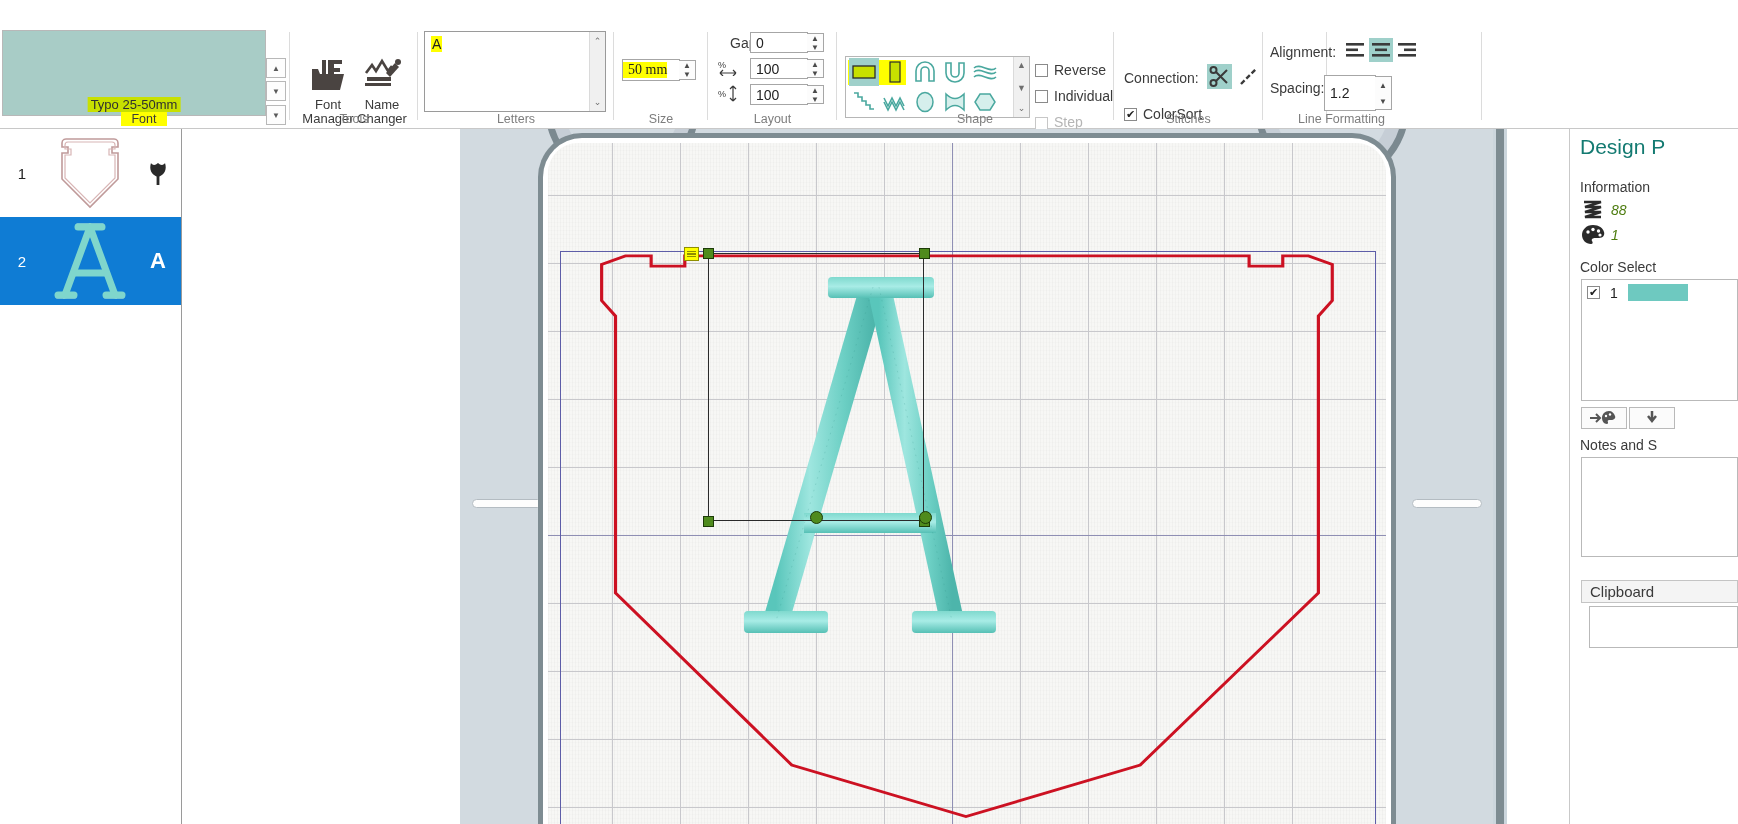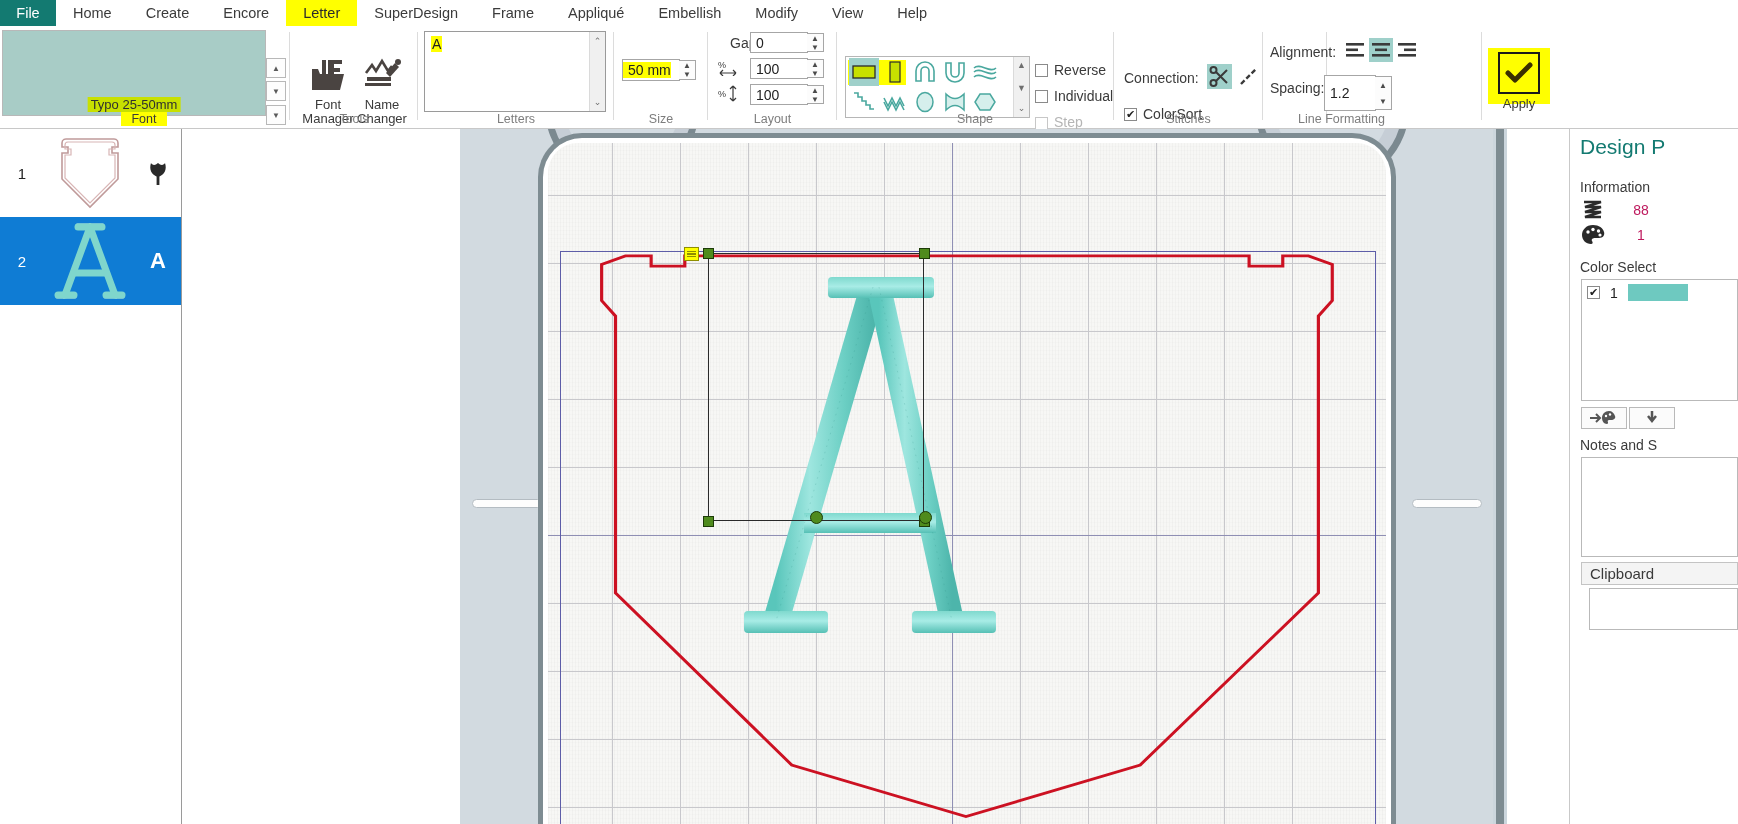--- a/index.html
+++ b/index.html
@@ -93,21 +93,21 @@
     position: absolute; right: 0; top: 0; bottom: 0; width: 15px;
     background: #f0f0f0; border-left: 1px solid #dadada;
   }
   .vscroll .arw { position: absolute; left: 0; width: 15px; height: 14px;
     display: flex; align-items: center; justify-content: center; font-size: 9px; color: #6f6f6f; }
 
   
   .field { position: absolute; border: 1px solid #a6a6a6; background: #fff;
     display: flex; align-items: center; box-sizing: border-box; }
   .field .val { padding-left: 5px; font-size: 14px; color: #222; }
-  .field .val.hl { background: #ffff00; }
+  .field .val.hl { background: #ffff00; font-family: Liberation Serif, serif; }
   .spinner { position: absolute; right: -17px; top: 0; width: 17px; height: 100%;
      border: 1px solid #a6a6a6; border-left: none; background: #fcfcfc;
      display: flex; flex-direction: column; box-sizing: border-box; }
   .spinner i { flex: 1; display: flex; align-items: center; justify-content: center;
      font-size: 8px; color: #4a4a4a; font-style: normal; }
   .flabel { position: absolute; font-size: 14px; color: #3a3a3a; }
 
   
   .shape-gallery {
     position: absolute; border: 1px solid #b6b6b6; background: #ffffff;
@@ -205,52 +205,38 @@
   .rp-scrollstrip .thumb { position: absolute; left: 3px; top: 0; width: 8px; height: 695px; background: #7e8c92; }
   .rp-white { position: absolute; left: 14px; top: 0; width: 2px; height: 695px; background: #fff; }
   .rp-body { position: absolute; left: 16px; top: 0; right: 0; bottom: 0; background: #ffffff; }
   .rp-pane { position: absolute; left: 0; top: 0; width: 60px; height: 695px; background: #fff;
      border-right: 1px solid #c9c9c9; }
   .rp-content { position: absolute; left: 68px; top: 0; right: 0; bottom: 0; }
   .rp-title { font-size: 21px; color: #137a71; margin: 6px 0 20px 3px; }
   .rp-sub { font-size: 14px; color: #3a3a3a; margin: 4px 0 4px 3px; }
   .info-row { display: flex; align-items: center; gap: 0px; margin: 2px 0 0 4px; }
   .info-ic { width: 30px; display: flex; align-items: center; }
-  .info-val { font-size: 14px; color: #be185d; width: 60px; text-align: center; }
+  .info-val { font-size: 14px; color: #4d7c0f; width: 60px; text-align: left; font-style: italic; }
   .cs-box { margin: 4px 0 0 4px; border: 1px solid #b9b9b9; height: 120px; background: #fff; }
   .cs-row { display: flex; align-items: center; gap: 10px; padding: 4px 5px; }
   .cs-idx { font-size: 14px; color: #222; }
   .cs-swatch { width: 60px; height: 17px; background: #6ec9c0; }
   .tb-row { margin: 6px 0 0 4px; display: flex; }
   .tb-btn { width: 46px; height: 22px; border: 1px solid #b9b9b9; background: #fbfbfb;
      display: flex; align-items: center; justify-content: center; box-sizing: border-box; margin-right: 2px;}
   .notes-box { margin: 3px 0 0 4px; border: 1px solid #b9b9b9; height: 98px; background: #fff; }
-  .clip-hdr { margin: 5px 0 0 4px; border: 1px solid #c4c4c4; background: #f4f4f4;
+  .clip-hdr { margin: 23px 0 0 4px; border: 1px solid #c4c4c4; background: #f4f4f4;
      font-size: 15px; padding: 2px 8px; }
   .clip-box { margin: 3px 0 0 12px; border: 1px solid #b9b9b9; height: 40px; background: #fff; }
 </style>
 </head>
 <body>
 
 <div id="app">
 
-  <div class="menubar">
-    <div class="menu-file">File</div>
-    <div class="menu-item">Home</div>
-    <div class="menu-item">Create</div>
-    <div class="menu-item">Encore</div>
-    <div class="menu-item hl">Letter</div>
-    <div class="menu-item">SuperDesign</div>
-    <div class="menu-item">Frame</div>
-    <div class="menu-item">Appliqué</div>
-    <div class="menu-item">Embellish</div>
-    <div class="menu-item">Modify</div>
-    <div class="menu-item">View</div>
-    <div class="menu-item">Help</div>
-  </div>
 
   <div class="ribbon">
 
     <div class="rgroup" style="left:0px; width:288px;">
       <div class="font-preview">
         <div class="font-name">Typo 25-50mm</div>
       </div>
       <div class="spin-col" style="left:266px; top:32px; height:18px;">▲</div>
       <div class="spin-col" style="left:266px; top:55px; height:18px;">▼</div>
       <div class="spin-col" style="left:266px; top:79px; height:18px;">▼</div>
@@ -486,31 +472,20 @@
         <span class="val">1.2</span>
         <div class="spinner">
             <i>▲</i>
             <i>▼</i>
           </div>
       </div>
       <div class="rgroup-label">Line Formatting</div>
     </div>
     <div class="rsep" style="left:1481px;"></div>
 
-    <div class="rgroup" style="left:1484px; width:70px;">
-      <div class="apply-hl" style="left:4px; top:22px; width:62px; height:56px;"></div>
-      <div class="apply-wrap" style="left:8px; top:26px; width:54px;">
-        <div class="apply-box">
-          <svg width="28" height="24" viewBox="0 0 28 24">
-              <path d="M3,12 L10,19 L25,4" stroke="#3a3000" stroke-width="5" fill="none" stroke-linecap="round" stroke-linejoin="round"></path>
-            </svg>
-        </div>
-        <div class="lbl" style="font-size:13px; margin-top:2px;">Apply</div>
-      </div>
-    </div>
 
   </div>
 
   <div class="leftpanel">
     <div class="dl-row">
       <div class="dl-num">1</div>
       <div class="dl-thumb">
         <svg width="80" height="76" viewBox="0 0 80 76">
           <path d="M12,8 C12,4 16,4 16,4 L64,4 C64,4 68,4 68,8 L68,12 L62,12 L62,18 L68,18 L68,44 L40,72 L12,44 L12,18 L18,18 L18,12 L12,12 Z" fill="none" stroke="#c09a9a" stroke-width="1.6"></path>
           <path d="M15,10 C15,7 18,7 18,7 L62,7 C62,7 65,7 65,10 L65,14 L59,14 L59,20 L65,20 L65,43 L40,68 L15,43 L15,20 L21,20 L21,14 L15,14 Z" fill="none" stroke="#d8b5b5" stroke-width="1.2"></path>

